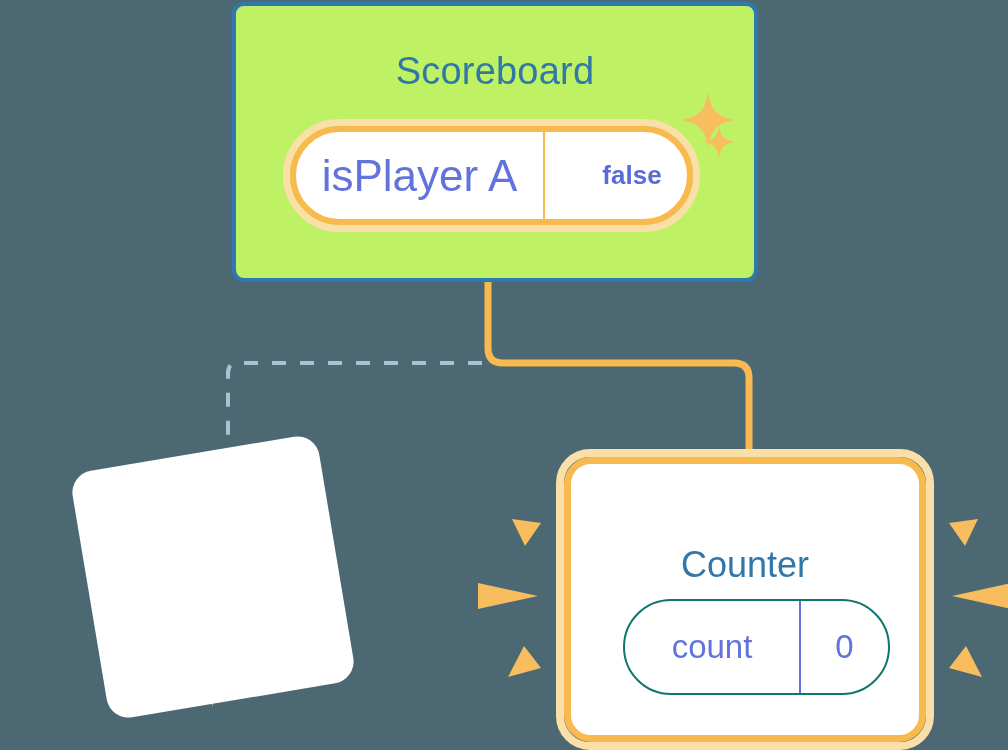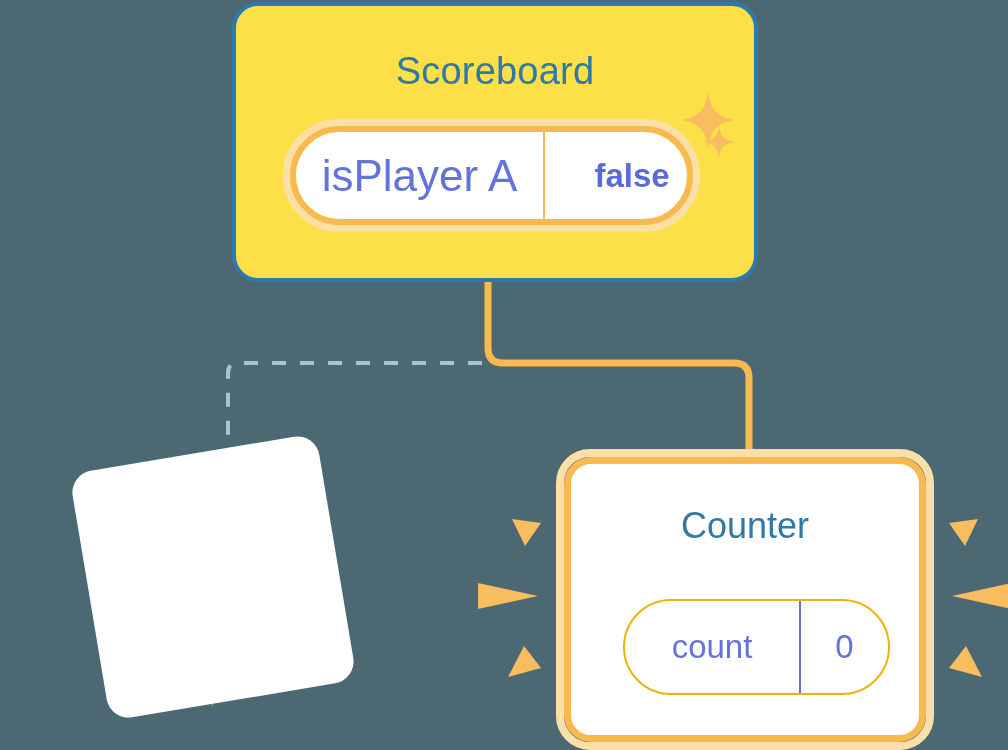--- a/index.html
+++ b/index.html
@@ -27,23 +27,23 @@
   #connectors { z-index: 1; }
   #bursts     { z-index: 2; }
 
   
   .card-scoreboard {
     position: absolute;
     left: 232px;
     top: 2px;
     width: 526px;
     height: 280px;
-    background: #fde047;
+    background: #bef264;
     border: 4px solid #2e7ab0;
-    border-radius: 26px;
+    border-radius: 12px;
     box-sizing: border-box;
     z-index: 4;
   }
   .card-title {
     text-align: center;
     color: #3178a8;
     font-size: 38px;
     letter-spacing: 0.2px;
     margin-top: 46px;
     line-height: 1;
@@ -84,21 +84,21 @@
     font-size: 44px;
     border-right: 2px solid #f8b94f;
     box-sizing: border-box;
   }
   .pill-val {
     flex: 1 1 auto;
     display: flex;
     align-items: center;
     justify-content: center;
     color: #5a6bd8;
-    font-size: 33px;
+    font-size: 26px;
     font-weight: bold;
     padding-left: 32px;
   }
 
   
   .sparkle { position: absolute; z-index: 5; }
   .sparkle-lg { left: 680px; top: 92px;  width: 56px; height: 56px; }
   .sparkle-sm { left: 703px; top: 126px; width: 32px; height: 32px; }
 
   
@@ -122,31 +122,31 @@
     inset: 8px;
     border: 7px solid #f8b94f;
     border-radius: 27px;
     background: #ffffff;
     box-sizing: border-box;
   }
   .counter-title {
     text-align: center;
     color: #3178a8;
     font-size: 36px;
-    margin-top: 44px;
+    margin-top: 83px;
     line-height: 1;
     font-weight: 400;
   }
   .pill-plain {
     position: absolute;
     left: 52px;
     top: 135px;
     width: 267px;
     height: 96px;
-    border: 2px solid #eab308;
+    border: 2px solid #0f766e;
     border-radius: 48px;
     box-sizing: border-box;
     background: #ffffff;
     display: flex;
     align-items: stretch;
   }
   .pill-plain .k {
     flex: 0 0 176px;
     display: flex;
     align-items: center;

